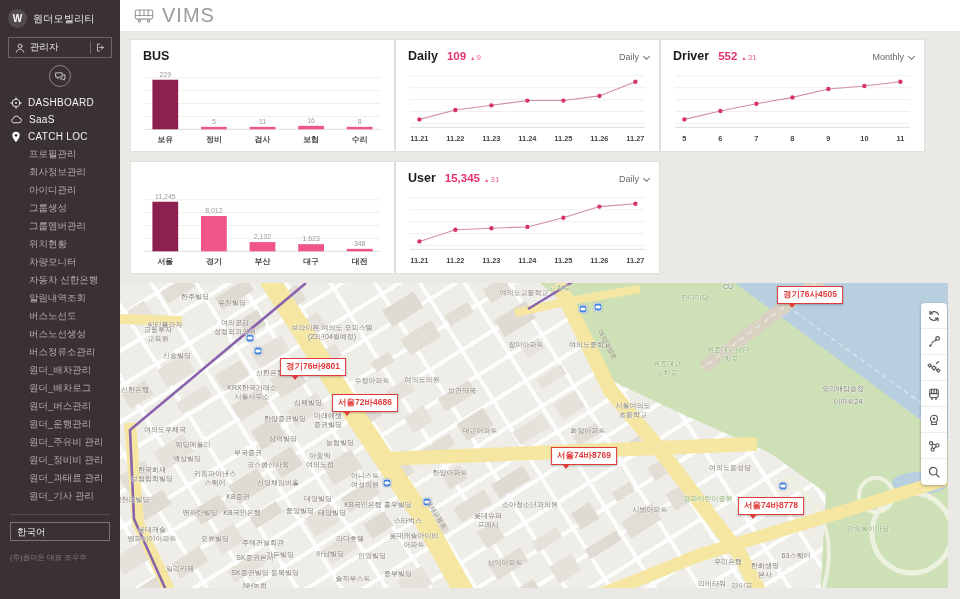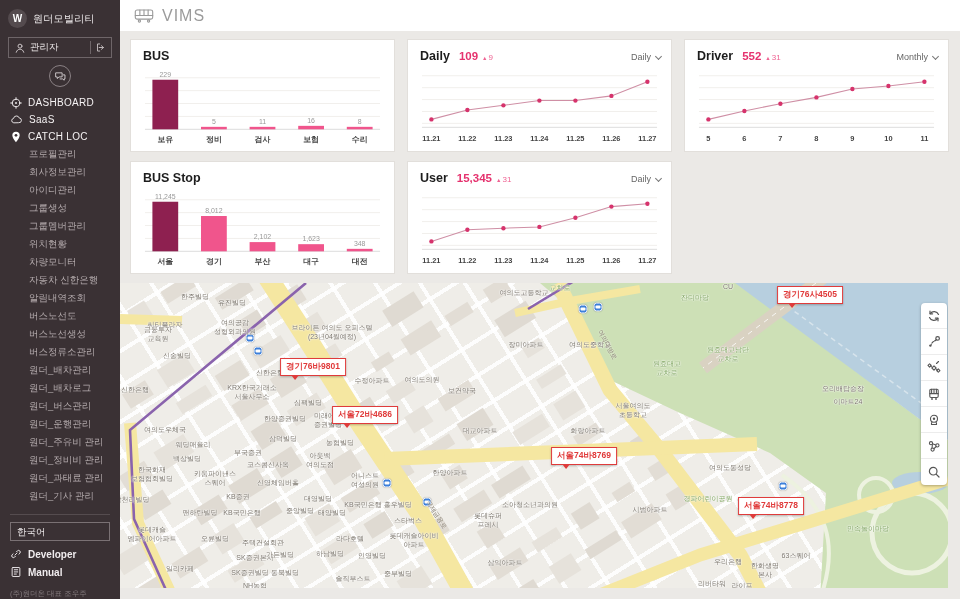--- a/index.html
+++ b/index.html
@@ -22,23 +22,23 @@
   .mtop { display:flex; align-items:center; gap:6px; padding-left:10px; height:17px; font-size:10px; letter-spacing:.3px; color:#f5f2f3; cursor:pointer; white-space:nowrap; }
   .msub { padding-left:29px; height:18px; line-height:18px; font-size:9.5px; color:#b3aaac; cursor:pointer; white-space:nowrap; }
   .side-divider { border-top:1px solid #554c4f; margin:9px 10px 7px; }
   .lang-box { margin:0 10px 4px; border:1px solid #7a7174; height:19px; line-height:17px; padding:0 6px; font-size:9.5px; color:#eeeaeb; cursor:pointer; }
   .slink { display:flex; align-items:center; gap:6px; padding:3px 0 3px 10px; font-size:10px; font-weight:bold; color:#f0ecee; cursor:pointer; white-space:nowrap; }
   .side-footer { padding:7px 10px 0; font-size:7.5px; color:#847b7e; line-height:1.5; white-space:nowrap; }
 
   
   main { flex:1; background:#ebe9e6; display:flex; flex-direction:column; }
   header { height:31px; background:#fff; display:flex; align-items:center; gap:7px; padding-left:13px; }
-  .vims-title { font-size:16px; color:#9b9b9b; letter-spacing:1px; }
-
-  .cards { display:grid; grid-template-columns:265px 265px 265px; gap:9px 12px; padding:8px 0 9px 10px; }
+  .vims-title { font-size:20px; color:#9b9b9b; letter-spacing:1px; }
+
+  .cards { display:grid; grid-template-columns:265px 265px 265px; gap:9px 0; padding:8px 0 9px 10px; }
   .card { background:#fff; border:1px solid #e2dfdb; height:113px; position:relative; }
   .card-head { position:absolute; top:9px; left:12px; right:10px; display:flex; align-items:baseline; }
   .card-title { font-size:12.5px; font-weight:bold; color:#1d1d1d; }
   .card-value { font-size:11.5px; font-weight:bold; color:#e5326e; margin-left:9px; }
   .card-delta { font-size:8px; color:#ef6292; margin-left:4px; }
   .card-delta .up::before { content:"▲"; font-size:5.5px; margin-right:1px; }
   .card-period { margin-left:auto; font-size:9px; color:#666; cursor:pointer; display:flex; align-items:center; }
   .chev { width:5px; height:5px; border-right:1px solid #777; border-bottom:1px solid #777; transform:rotate(45deg); display:inline-block; margin:-2px 0 0 5px; }
   .card-body { position:absolute; left:10px; right:10px; top:27px; bottom:3px;text-align:right; }
   .donut-wrap { display:flex; align-items:center; justify-content:center; height:100%; }
@@ -149,41 +149,20 @@
         <div class="msub">원더_배차로그</div>
         <div class="msub">원더_버스관리</div>
         <div class="msub">원더_운행관리</div>
         <div class="msub">원더_주유비 관리</div>
         <div class="msub">원더_정비비 관리</div>
         <div class="msub">원더_과태료 관리</div>
         <div class="msub">원더_기사 관리</div>
       </nav>
     <div class="side-divider"></div>
     <div class="lang-box">한국어</div>
-    <div id="slinks">
-        <div class="slink">
-          <span class="icn">
-            <svg width="12" height="12" viewBox="0 0 14 14" fill="none" stroke-linecap="round" stroke-linejoin="round" stroke="#f0ecee" stroke-width="1.1">
-              <path d="M5.8 8.2l2.4-2.4"></path>
-              <path d="M7.6 4.4l1.2-1.2a2 2 0 0 1 2.8 2.8l-1.2 1.2"></path>
-              <path d="M6.4 9.6l-1.2 1.2a2 2 0 0 1-2.8-2.8l1.2-1.2"></path>
-            </svg>
-          </span>
-          <span>Developer</span>
-        </div>
-        <div class="slink">
-          <span class="icn">
-            <svg width="12" height="12" viewBox="0 0 14 14" fill="none" stroke-linecap="round" stroke-linejoin="round" stroke="#f0ecee" stroke-width="1.1">
-              <rect x="2.5" y="1.8" width="9" height="10.4" rx="1"></rect>
-              <path d="M5 4.4h4M5 6.9h4M5 9.4h2.4"></path>
-            </svg>
-          </span>
-          <span>Manual</span>
-        </div>
-      </div>
     <div class="side-footer" id="sfooter">
         <div>(주)원더온 대표 조우주</div>
       </div>
   </aside>
 
   <main>
     <header>
       <span class="icn" id="i-busheader">
           <svg width="22" height="17" viewBox="0 0 24 18" fill="none" stroke-linecap="round" stroke-linejoin="round" stroke="#999" stroke-width="1.2">
             <rect x="2.5" y="3" width="19" height="10" rx="2"></rect>
@@ -285,23 +264,20 @@
               <text x="122.4" y="74" font-size="7.5" font-weight="bold" fill="#444" text-anchor="middle">8</text>
               <circle cx="158.7" cy="21.3" r="2.2" fill="#d6336c"></circle>
               <text x="158.7" y="74" font-size="7.5" font-weight="bold" fill="#444" text-anchor="middle">9</text>
               <circle cx="195.0" cy="18.3" r="2.2" fill="#d6336c"></circle>
               <text x="195.0" y="74" font-size="7.5" font-weight="bold" fill="#444" text-anchor="middle">10</text>
               <circle cx="231.3" cy="14.0" r="2.2" fill="#d6336c"></circle>
               <text x="231.3" y="74" font-size="7.5" font-weight="bold" fill="#444" text-anchor="middle">11</text>
             </svg></div>
       </div>
       <div class="card plain">
-        <div class="card-head">
-            <span class="card-title">BUS Stop</span>
-          </div>
         <div class="card-body"><svg width="100%" height="100%" viewBox="0 0 245 80">
               <line x1="4" y1="10" x2="241" y2="10" stroke="#f1efec"></line>
               <line x1="4" y1="23" x2="241" y2="23" stroke="#f1efec"></line>
               <line x1="4" y1="36" x2="241" y2="36" stroke="#f1efec"></line>
               <line x1="4" y1="49" x2="241" y2="49" stroke="#f1efec"></line>
               <line x1="4" y1="62" x2="241" y2="62" stroke="#ddd"></line>
               <rect x="11.5" y="12.0" width="26" height="50.0" fill="#8e2050"></rect>
               <text x="24.5" y="9.0" font-size="7" fill="#999" text-anchor="middle">11,245</text>
               <text x="24.5" y="75" font-size="8" font-weight="bold" fill="#444" text-anchor="middle">서울</text>
               <rect x="60.5" y="26.4" width="26" height="35.6" fill="#f0558c"></rect>
@@ -542,21 +518,21 @@
           <div class="road-label" style="left: 487px; top: 62px; transform: translate(-50%, -50%) rotate(62deg);">여의대방로</div>
           <div class="road-label" style="left: 316px; top: 232px; transform: translate(-50%, -50%) rotate(57deg);">국제금융로</div>
           <div class="bus-stop" style="left: 130px; top: 55px;"></div>
           <div class="bus-stop" style="left: 138px; top: 68px;"></div>
           <div class="bus-stop" style="left: 463px; top: 26px;"></div>
           <div class="bus-stop" style="left: 478px; top: 24px;"></div>
           <div class="bus-stop" style="left: 267px; top: 200px;"></div>
           <div class="bus-stop" style="left: 307px; top: 219px;"></div>
           <div class="bus-stop" style="left: 663px; top: 203px;"></div>
           <div class="plate" style="left: 193px; top: 84px;">경기76바9801</div>
-          <div class="plate" style="left: 245px; top: 132px;">서울72바4686</div>
+          <div class="plate" style="left: 245px; top: 120px;">서울72바4686</div>
           <div class="plate" style="left: 690px; top: 12px;">경기76사4505</div>
           <div class="plate" style="left: 464px; top: 173px;">서울74바8769</div>
           <div class="plate" style="left: 651px; top: 223px;">서울74바8778</div>
         </div>
       <div class="map-toolbar" id="maptoolbar">
           <div class="tbtn">
             <span class="icn">
               <svg width="14" height="14" viewBox="0 0 14 14" fill="none" stroke-linecap="round" stroke-linejoin="round" stroke="#555" stroke-width="1.2">
                 <path d="M11.5 5.5A4.8 4.8 0 0 0 3.2 4.6"></path>
                 <path d="M3 2.2v2.6h2.6"></path>

